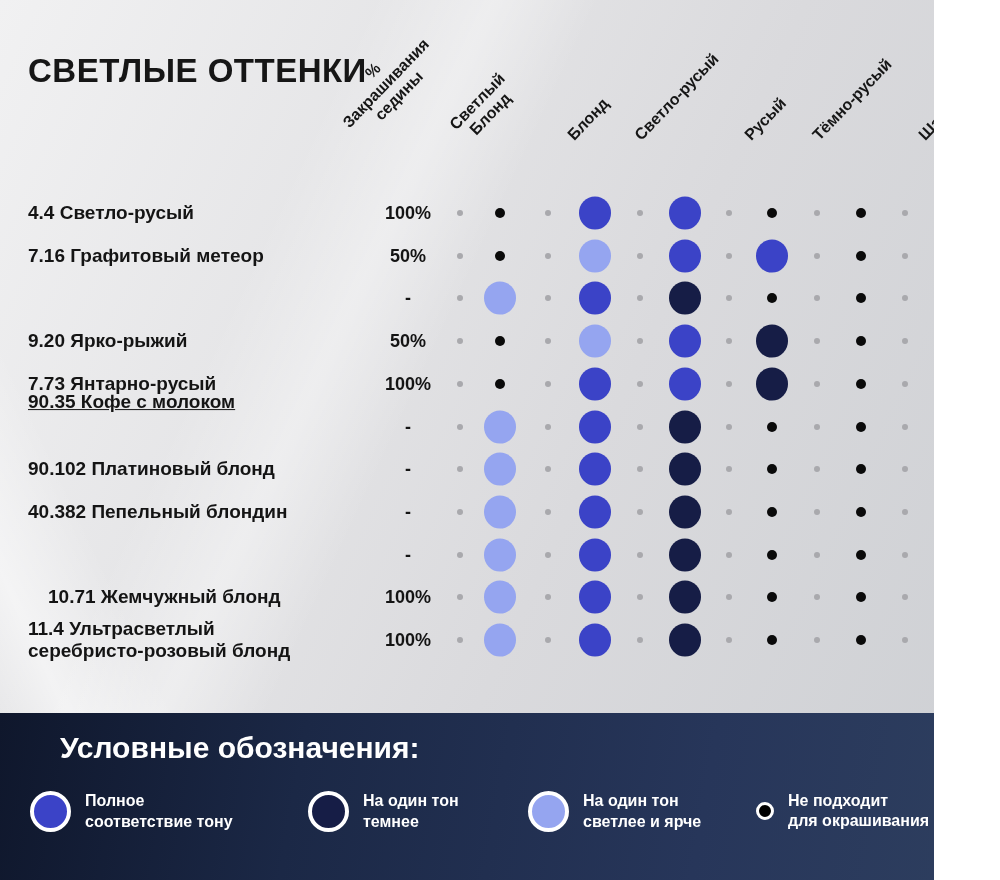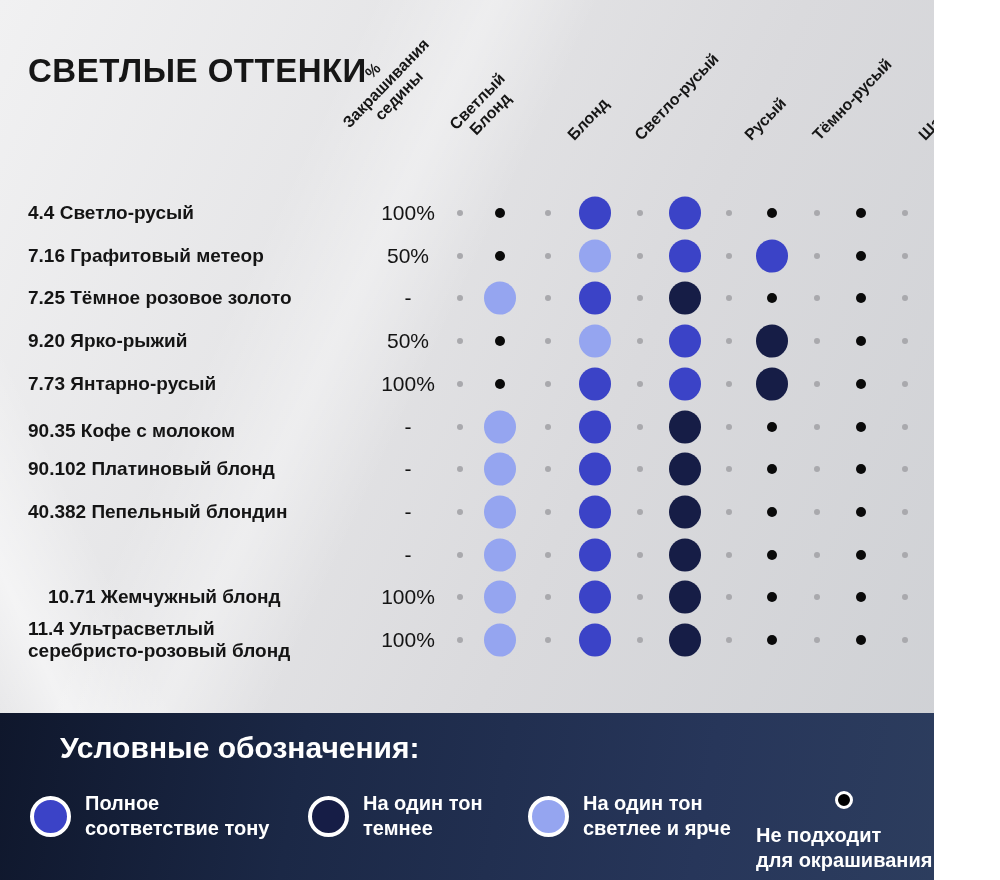--- a/index.html
+++ b/index.html
@@ -31,45 +31,45 @@
   .h4{left:754px;bottom:26px;}
   .h5{left:822px;bottom:26px;}
   .h6{left:928px;bottom:26px;}
   #matrix{position:absolute;inset:0;}
   .row-label{
     position:absolute;font-size:19px;font-weight:700;color:#141414;
     white-space:pre-line;line-height:1.15;max-width:345px;
   }
   .row-value{
     position:absolute;transform:translate(-50%,-50%);
-    font-size:21px;font-weight:400;color:#141414;
+    font-size:18px;font-weight:700;color:#141414;
   }
   .dot{position:absolute;transform:translate(-50%,-50%);border-radius:50%;}
   .dot.full{width:32px;height:33px;background:var(--c-full);}
   .dot.lighter{width:32px;height:33px;background:var(--c-lighter);}
   .dot.darker{width:32px;height:33px;background:var(--c-darker);}
   .dot.none{width:10px;height:10px;background:var(--c-none);}
   .dot.sep{width:6px;height:6px;background:var(--c-separator);}
   .legend-band{
     position:absolute;left:0;top:713px;width:1000px;height:167px;
     background:linear-gradient(100deg,#0f172c 0%,#1b2846 30%,#27365a 70%,#2e3f5f 100%);
   }
   .legend-title{
     position:absolute;left:60px;top:18px;
     font-size:30px;font-weight:700;color:#ffffff;
   }
   .lg-item{position:absolute;top:78px;display:flex;align-items:center;gap:14px;}
-  .li0{left:30px;} .li1{left:308px;} .li2{left:528px;} .li3{left:756px;flex-direction:column;}
+  .li0{left:30px;} .li1{left:308px;} .li2{left:528px;} .li3{left:756px;}
   .lg-dot{border-radius:50%;flex:0 0 auto;}
   .lg-dot.full{width:33px;height:33px;background:var(--c-full);border:4px solid #fff;}
   .lg-dot.darker{width:33px;height:33px;background:var(--c-darker);border:4px solid #fff;}
   .lg-dot.lighter{width:33px;height:33px;background:var(--c-lighter);border:4px solid #fff;}
   .lg-dot.none{width:12px;height:12px;background:#000;border:3px solid #fff;}
   .lg-label{
-    font-size:20px;font-weight:700;color:#ffffff;
+    font-size:16px;font-weight:700;color:#ffffff;
     white-space:pre-line;line-height:1.27;
   }
 </style>
 </head>
 <body>
 
 <div class="page">
   <div class="streaks"></div>
 
   <div class="title">СВЕТЛЫЕ ОТТЕНКИ</div>
@@ -109,21 +109,20 @@
       <div class="dot sep" style="left: 640px; top: 255.7px;"></div>
       <div class="dot sep" style="left: 728.5px; top: 255.7px;"></div>
       <div class="dot sep" style="left: 816.5px; top: 255.7px;"></div>
       <div class="dot sep" style="left: 904.5px; top: 255.7px;"></div>
       <div class="dot none" style="left: 500px; top: 255.7px;"></div>
       <div class="dot lighter" style="left: 595px; top: 255.7px;"></div>
       <div class="dot full" style="left: 685px; top: 255.7px;"></div>
       <div class="dot full" style="left: 772px; top: 255.7px;"></div>
       <div class="dot none" style="left: 861px; top: 255.7px;"></div>
       <div class="dot none" style="left: 948px; top: 255.7px;"></div>
-      <div class="row-label" style="left: 28px; top: 298.4px; transform: translateY(-50%);">7.25 Тёмное розовое золото</div>
       <div class="row-value" style="left: 408px; top: 298.4px;">-</div>
       <div class="dot sep" style="left: 460px; top: 298.4px;"></div>
       <div class="dot sep" style="left: 547.5px; top: 298.4px;"></div>
       <div class="dot sep" style="left: 640px; top: 298.4px;"></div>
       <div class="dot sep" style="left: 728.5px; top: 298.4px;"></div>
       <div class="dot sep" style="left: 816.5px; top: 298.4px;"></div>
       <div class="dot sep" style="left: 904.5px; top: 298.4px;"></div>
       <div class="dot lighter" style="left: 500px; top: 298.4px;"></div>
       <div class="dot full" style="left: 595px; top: 298.4px;"></div>
       <div class="dot darker" style="left: 685px; top: 298.4px;"></div>
@@ -151,21 +150,21 @@
       <div class="dot sep" style="left: 640px; top: 383.8px;"></div>
       <div class="dot sep" style="left: 728.5px; top: 383.8px;"></div>
       <div class="dot sep" style="left: 816.5px; top: 383.8px;"></div>
       <div class="dot sep" style="left: 904.5px; top: 383.8px;"></div>
       <div class="dot none" style="left: 500px; top: 383.8px;"></div>
       <div class="dot full" style="left: 595px; top: 383.8px;"></div>
       <div class="dot full" style="left: 685px; top: 383.8px;"></div>
       <div class="dot darker" style="left: 772px; top: 383.8px;"></div>
       <div class="dot none" style="left: 861px; top: 383.8px;"></div>
       <div class="dot none" style="left: 948px; top: 383.8px;"></div>
-      <div class="row-label" style="left: 28px; top: 431px; transform: translateY(-50%);">90.35 Кофе с молоком</div>
+      <div class="row-label" style="left: 28px; top: 402px; transform: translateY(-50%); text-decoration: underline;">90.35 Кофе с молоком</div>
       <div class="row-value" style="left: 408px; top: 426.5px;">-</div>
       <div class="dot sep" style="left: 460px; top: 426.5px;"></div>
       <div class="dot sep" style="left: 547.5px; top: 426.5px;"></div>
       <div class="dot sep" style="left: 640px; top: 426.5px;"></div>
       <div class="dot sep" style="left: 728.5px; top: 426.5px;"></div>
       <div class="dot sep" style="left: 816.5px; top: 426.5px;"></div>
       <div class="dot sep" style="left: 904.5px; top: 426.5px;"></div>
       <div class="dot lighter" style="left: 500px; top: 426.5px;"></div>
       <div class="dot full" style="left: 595px; top: 426.5px;"></div>
       <div class="dot darker" style="left: 685px; top: 426.5px;"></div>

